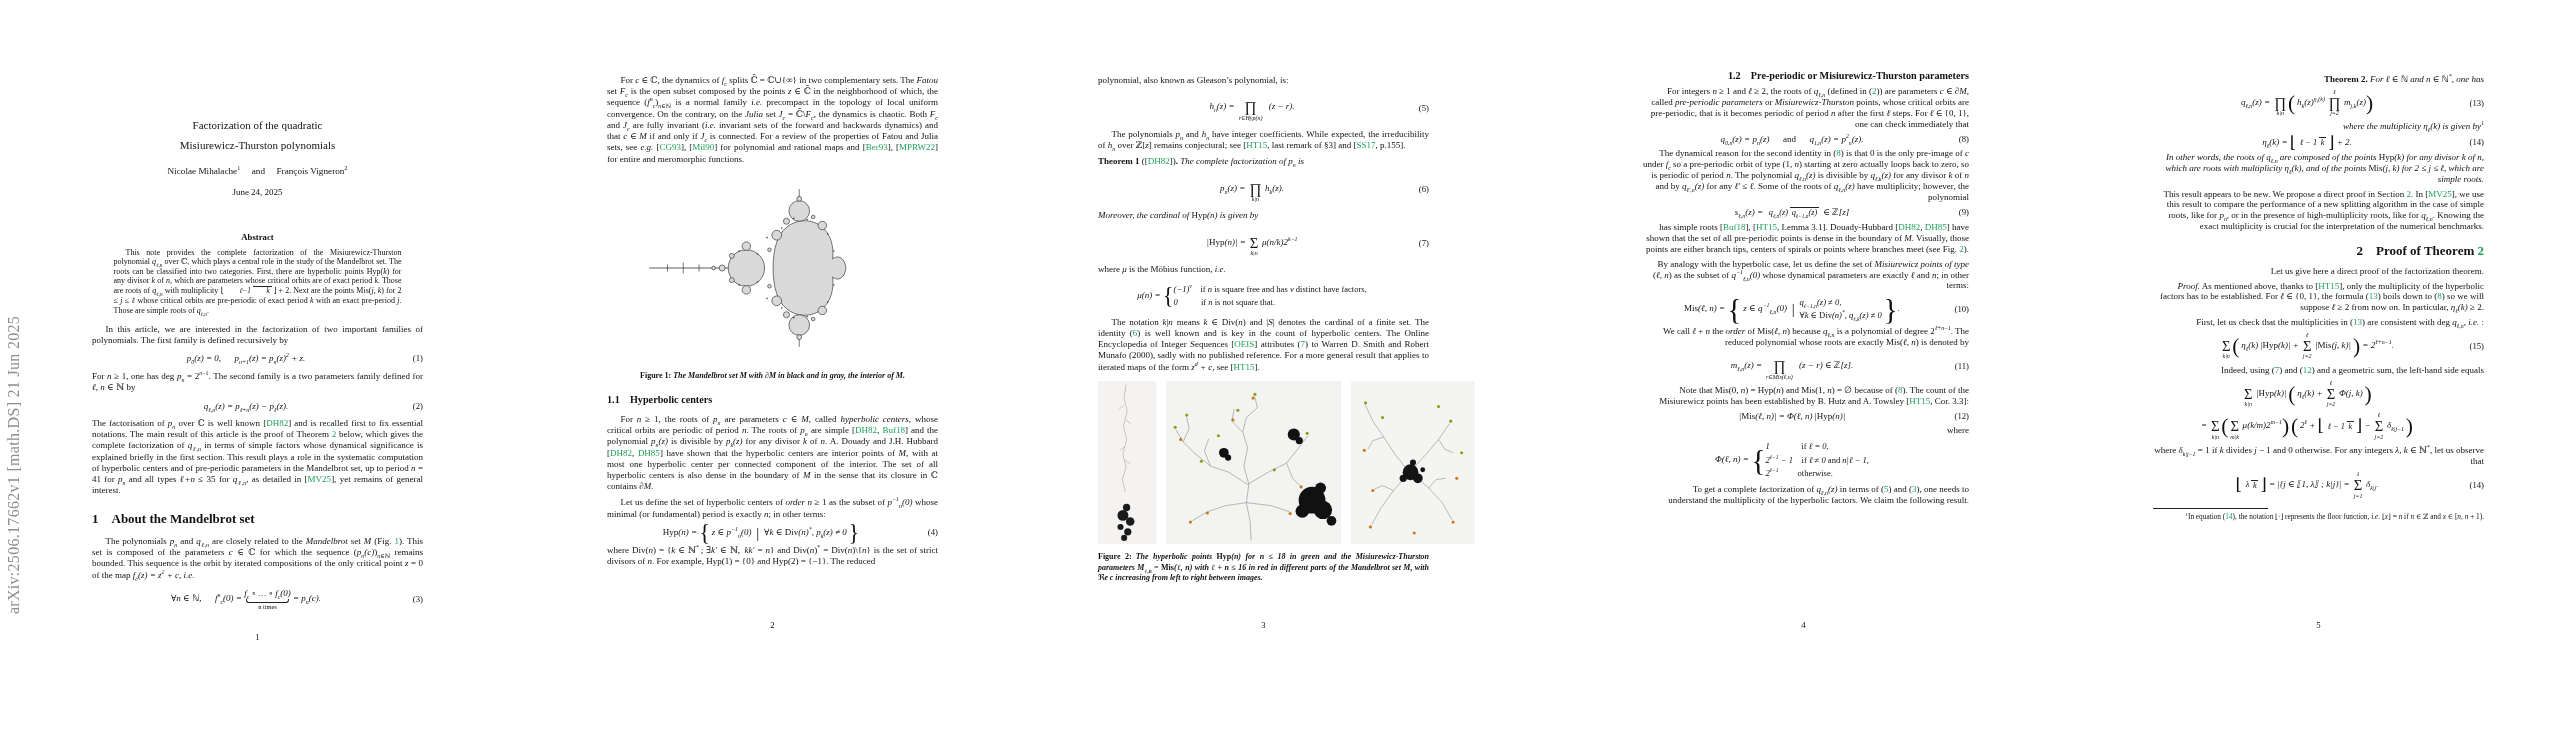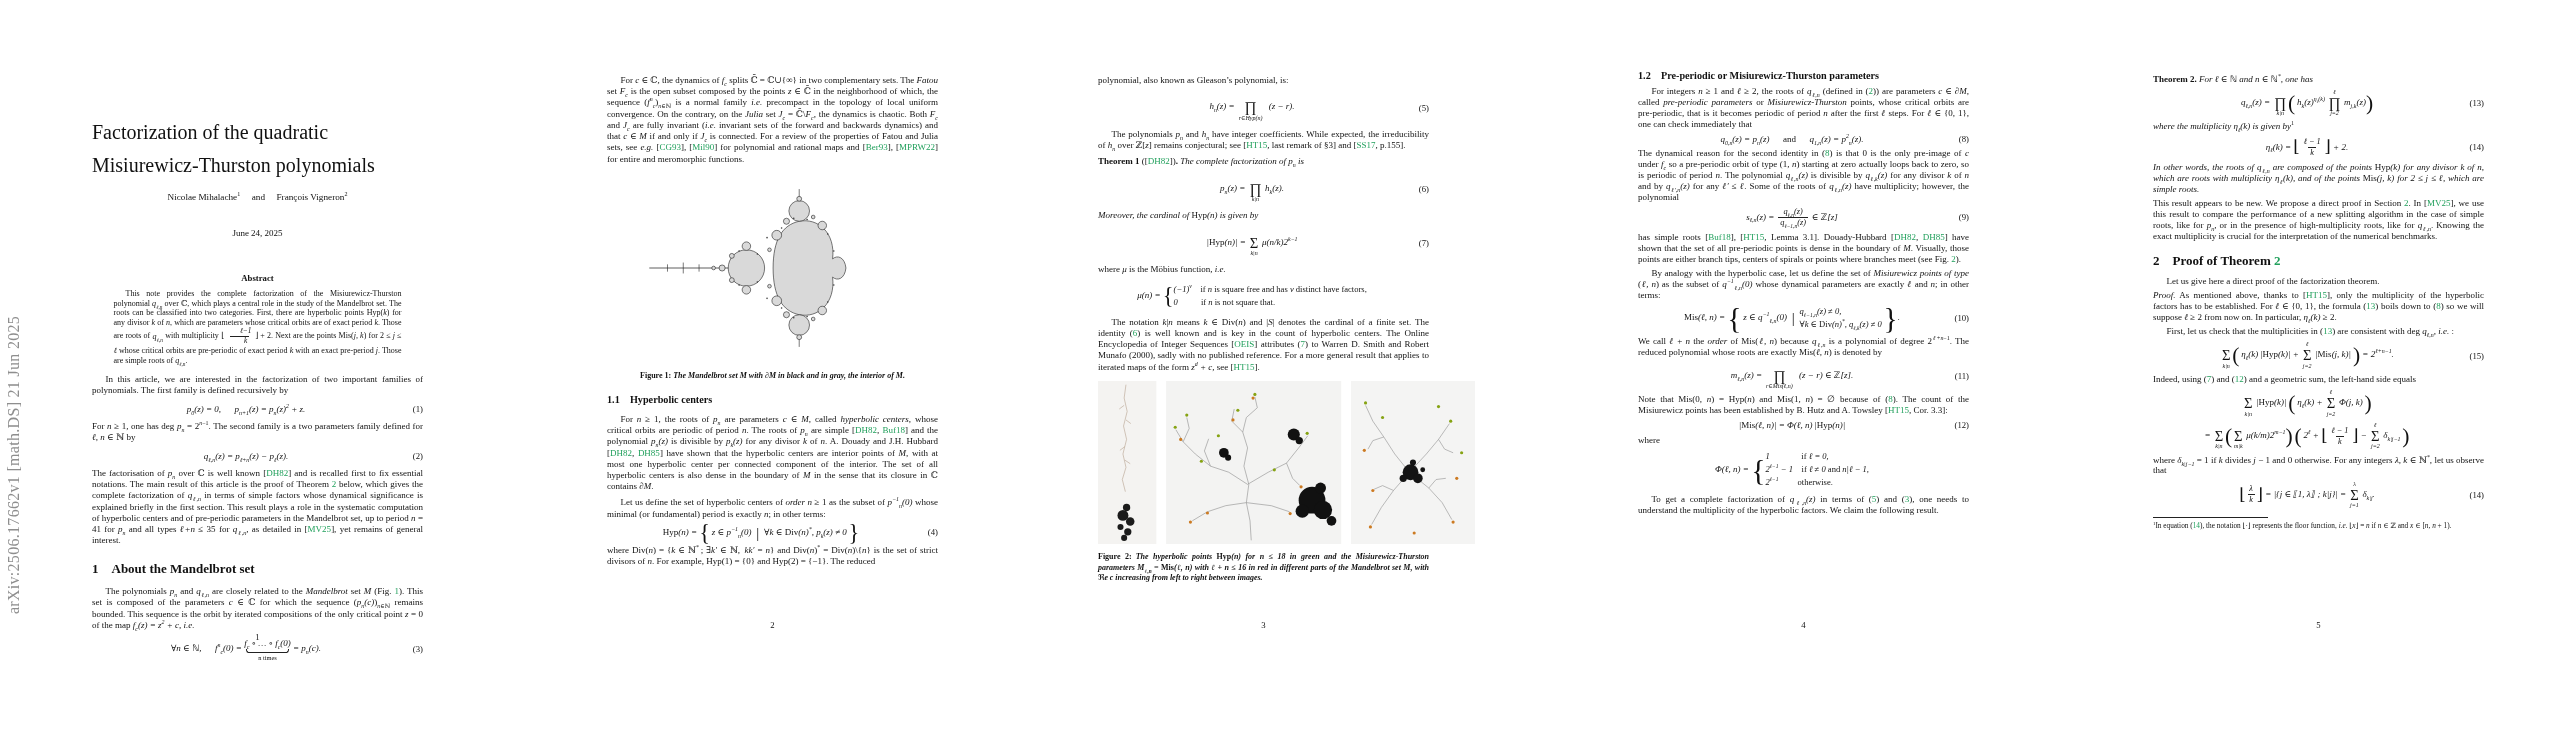--- a/index.html
+++ b/index.html
@@ -3,42 +3,42 @@
 <meta charset="utf-8">
 <style>
   html,body{margin:0;padding:0;}
   body{width:2576px;height:729px;background:#ffffff;position:relative;overflow:hidden;
        font-family:"Liberation Serif","DejaVu Serif","DejaVu Sans",serif;color:#111;}
   .page{position:absolute;top:0;width:515px;height:729px;overflow:hidden;}
   .content{margin:0 auto;width:331px;padding-top:70px;}
   .pg1 .content{padding-top:113px;}
   .p{font-size:9px;line-height:1.25;text-align:justify;margin:4.9px 0;text-indent:13.4px;}
   .pn{text-indent:0;}
-  .title{text-align:left;font-size:20px;line-height:1.42;text-indent:0;}
+  .title{text-align:center;font-size:11px;line-height:1.42;text-indent:0;}
   .authors{text-align:center;font-size:9.2px;margin-top:12px;text-indent:0;}
-  .date{text-align:center;font-size:9px;margin-top:25px;text-indent:0;}
+  .date{text-align:center;font-size:9px;margin-top:9px;text-indent:0;}
   .absh{text-align:center;font-weight:bold;font-size:8.7px;margin-top:34px;text-indent:0;}
   .abs{font-size:8px;line-height:1.2;width:288px;margin:4.9px auto 2.4px;text-align:justify;text-indent:12px;}
   .h1{font-size:13px;font-weight:bold;margin:14.6px 0 8.5px;text-indent:0;text-align:left;}
   .h2{font-size:10.2px;font-weight:bold;margin:12px 0 7.3px;text-indent:0;text-align:left;}
   .eq{display:flex;align-items:center;margin:7.3px 0;font-size:9px;}
   .tight .eq{margin:4.3px 0;}
-  .tight .p{margin:3.6px 0;line-height:1.21;}
+  .tight .p{margin:3.6px 0;line-height:1.21;text-align:right;}
   .eqc{flex:1;text-align:center;font-style:italic;}
   .eqc .rm,.eqc b{font-style:normal;}
   .tag{width:23px;text-align:right;font-style:normal;font-size:8.7px;}
   sup,sub{font-size:66%;line-height:0;}
   .grn{color:#21a05c;}
   .rm{font-style:normal;}
   em .rm{font-style:normal;}
   .mi{font-style:italic;}
   .bigop{display:inline-flex;flex-direction:column;align-items:center;vertical-align:middle;margin:0 1.8px;line-height:1;font-style:italic;}
   .bigop .opg{font-size:14.6px;font-style:normal;line-height:1;}
   .bigop .lim{font-size:6px;line-height:1.15;min-height:6.7px;}
-  .frac{display:inline-flex;flex-direction:column;align-items:center;vertical-align:middle;margin:0 1.8px;line-height:1.2;font-size:92%;}
+  .frac{display:inline-flex;flex-direction:row;align-items:center;vertical-align:middle;margin:0 1.8px;line-height:1.2;font-size:92%;}
   .fnum{padding:0 1.8px;}
   .fden{border-top:0.6px solid #222;padding:0 1.8px;}
   .tg1{font-size:250%;font-weight:300;vertical-align:middle;font-style:normal;line-height:0;}
   .tg2{font-size:330%;font-weight:300;vertical-align:middle;font-style:normal;line-height:0;}
   .tgv{font-size:165%;vertical-align:middle;padding:0 3px;font-style:normal;line-height:0;}
   .bp{font-size:240%;font-weight:300;vertical-align:middle;font-style:normal;line-height:0;}
   .tf{font-size:185%;font-weight:300;vertical-align:middle;font-style:normal;line-height:0;}
   .stk{display:inline-flex;flex-direction:column;align-items:flex-start;vertical-align:middle;line-height:1.55;text-align:left;font-size:95%;}
   .srow{white-space:nowrap;}
   .ubr{display:inline-flex;flex-direction:column;align-items:center;vertical-align:middle;}

